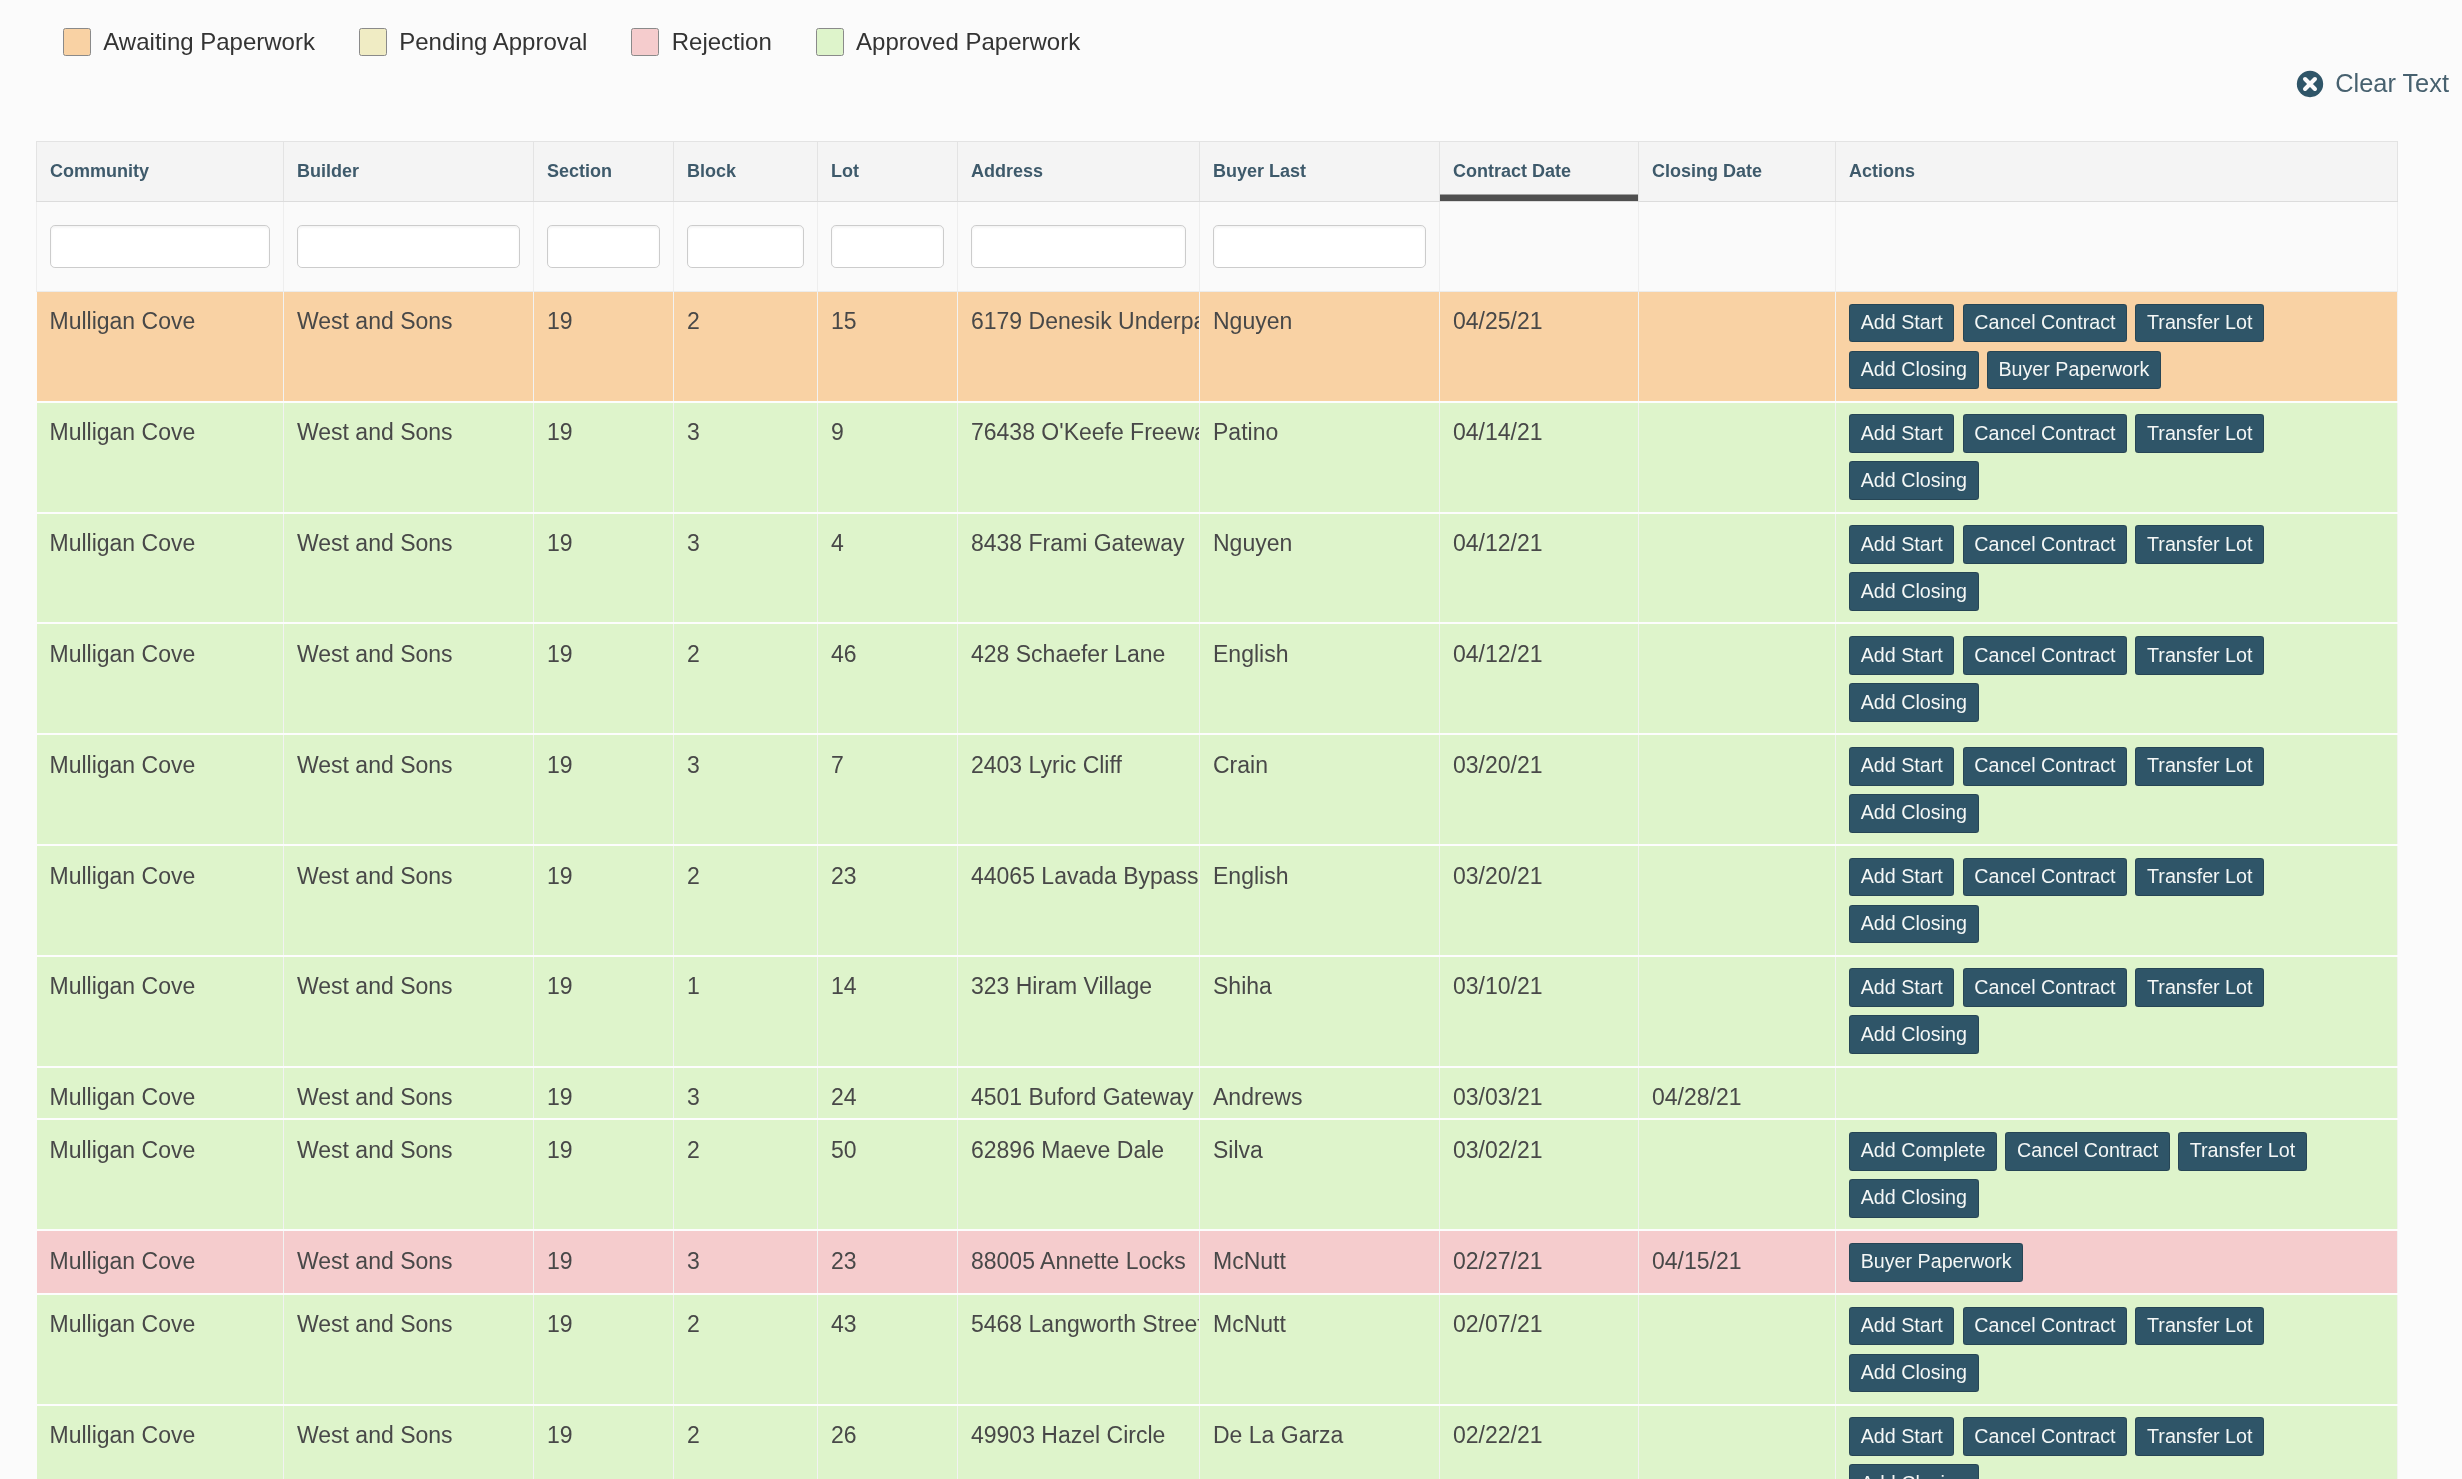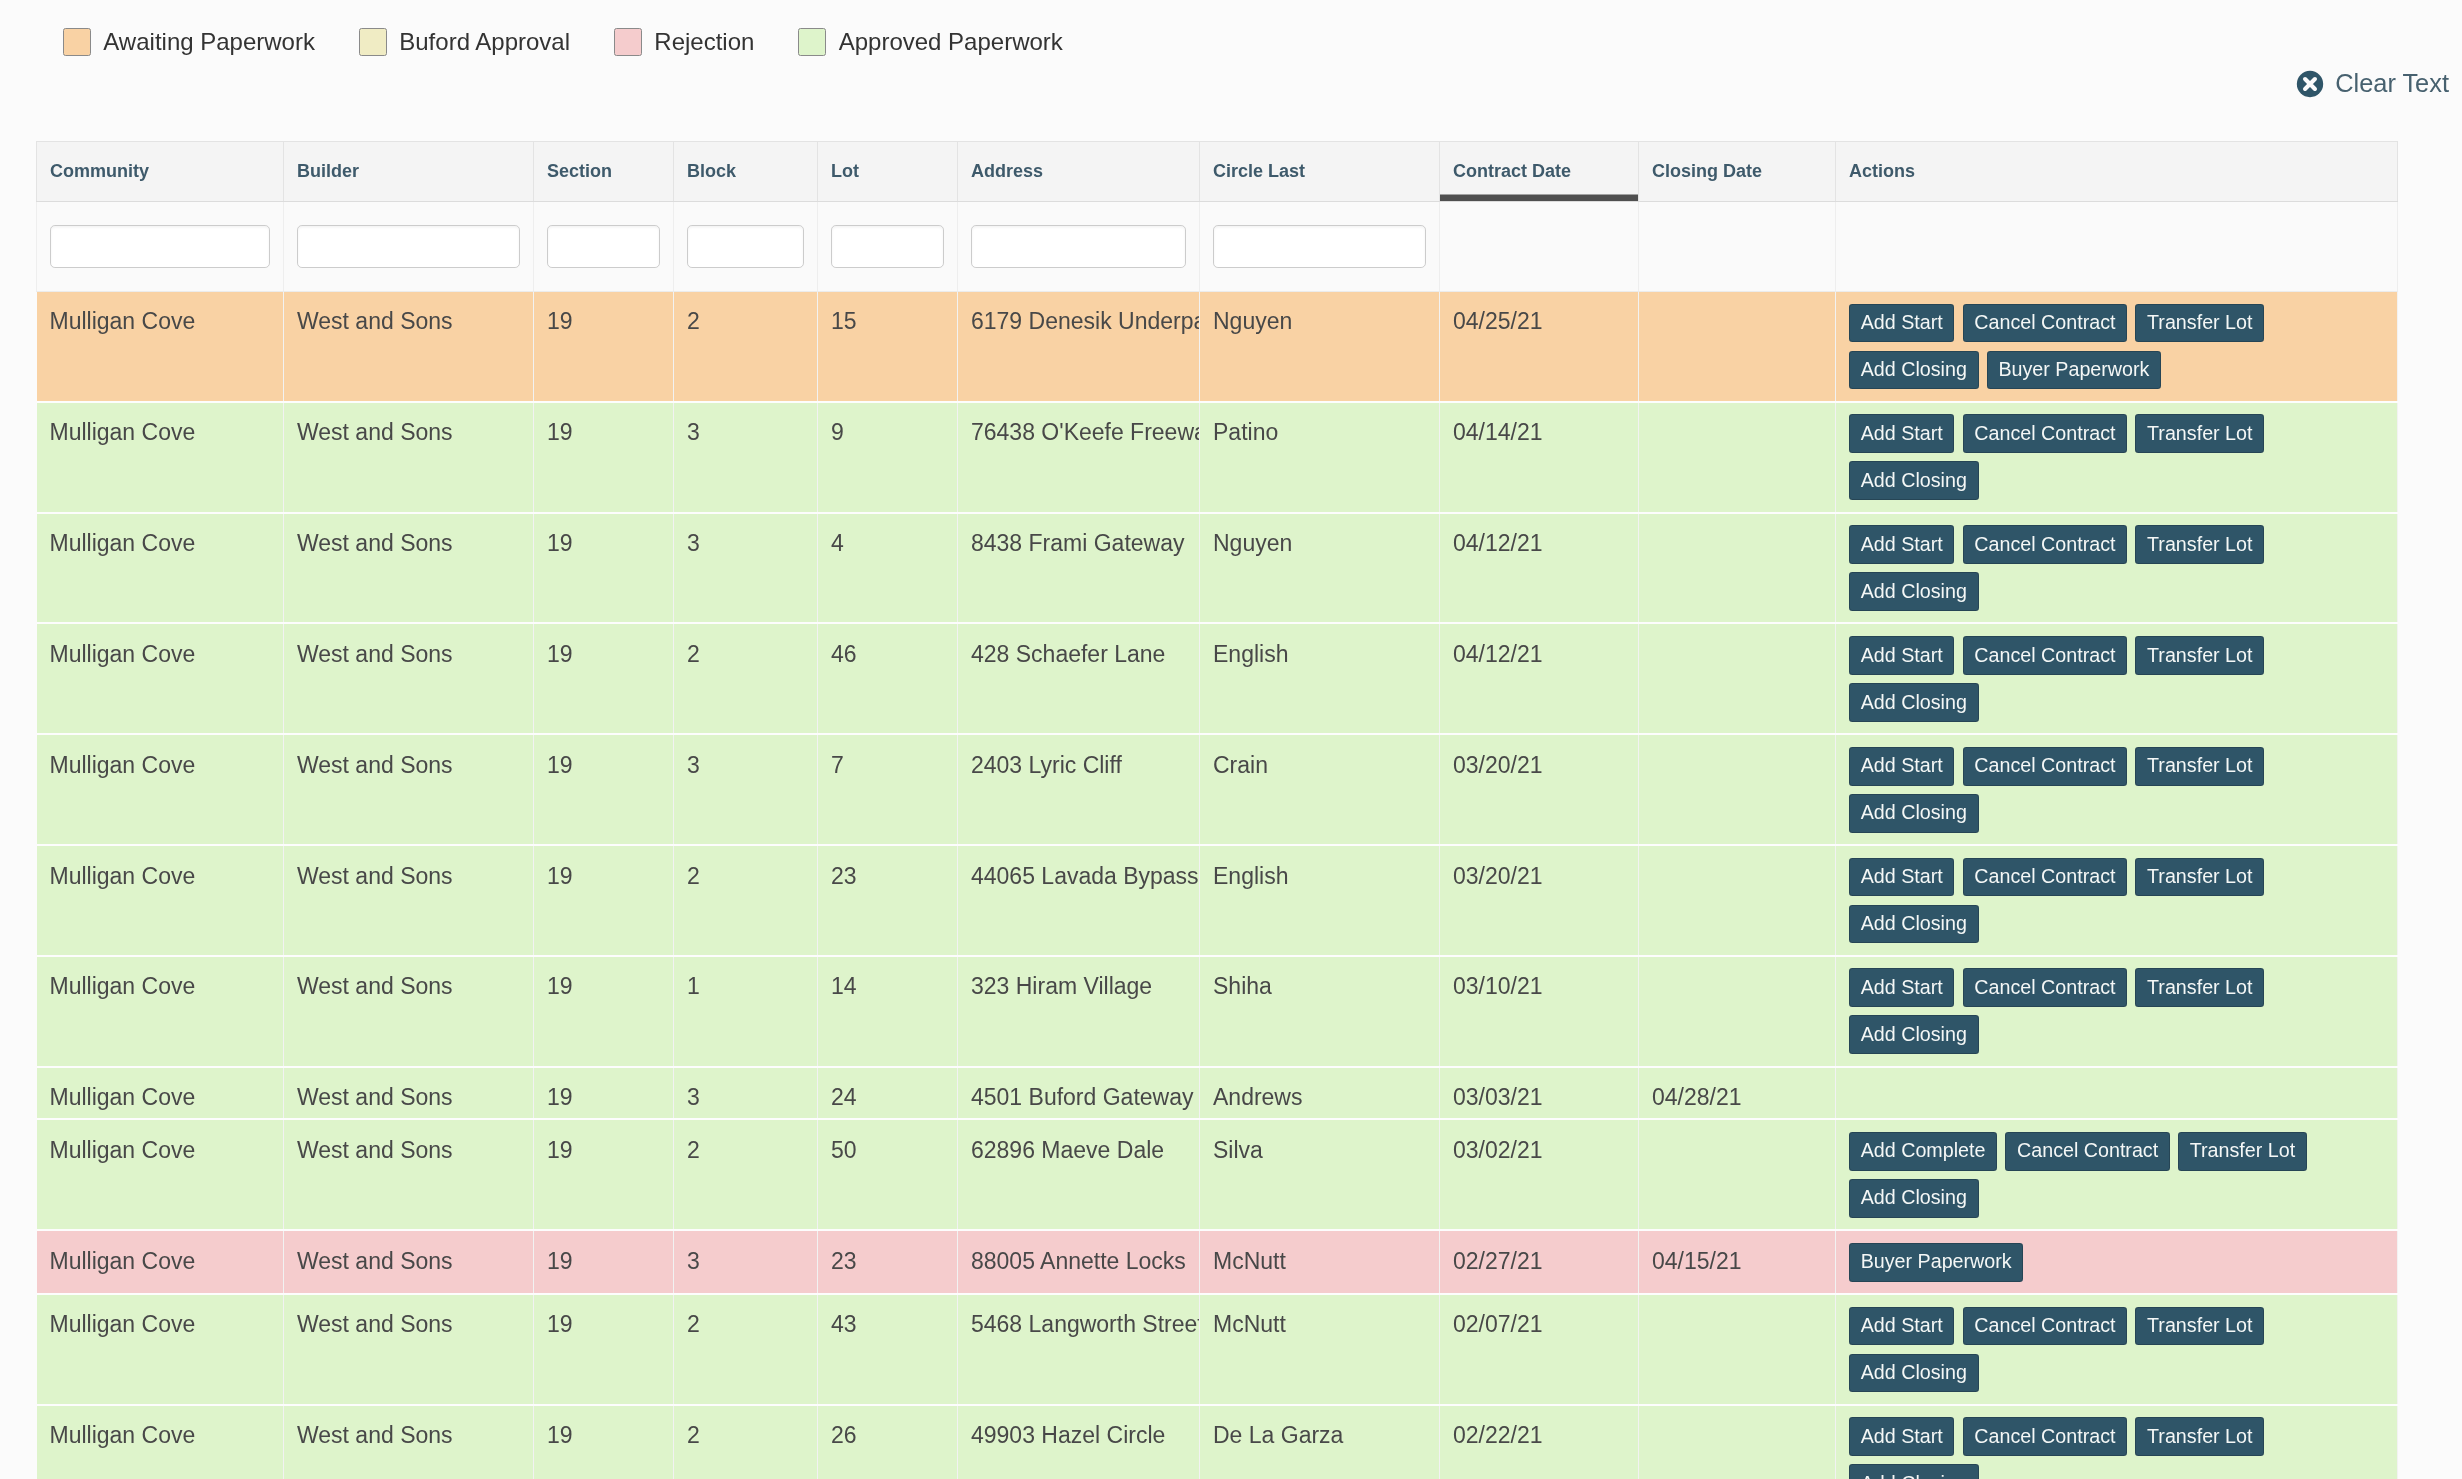--- a/index.html
+++ b/index.html
@@ -75,21 +75,21 @@
 
 <div class="page">
 
   <div class="legend">
     <div class="legend-item">
       <span class="swatch" style="background-color: rgb(249, 210, 164);"></span>
       <span>Awaiting Paperwork</span>
     </div>
     <div class="legend-item">
       <span class="swatch" style="background-color: rgb(240, 236, 196);"></span>
-      <span>Buford Approval</span>
+      <span>Pending Approval</span>
     </div>
     <div class="legend-item">
       <span class="swatch" style="background-color: rgb(245, 204, 205);"></span>
       <span>Rejection</span>
     </div>
     <div class="legend-item">
       <span class="swatch" style="background-color: rgb(222, 244, 203);"></span>
       <span>Approved Paperwork</span>
     </div>
   </div>
@@ -119,21 +119,21 @@
           <col style="width: 562px;">
         </colgroup>
         <thead>
           <tr>
             <th>Community</th>
             <th>Builder</th>
             <th>Section</th>
             <th>Block</th>
             <th>Lot</th>
             <th>Address</th>
-            <th>Circle Last</th>
+            <th>Buyer Last</th>
             <th class="sorted">Contract Date</th>
             <th>Closing Date</th>
             <th>Actions</th>
           </tr>
         </thead>
         <tbody>
           <tr class="filter-row">
             <td><input class="filter-input" type="text" style=""></td>
             <td><input class="filter-input" type="text" style=""></td>
             <td><input class="filter-input" type="text" style=""></td>

